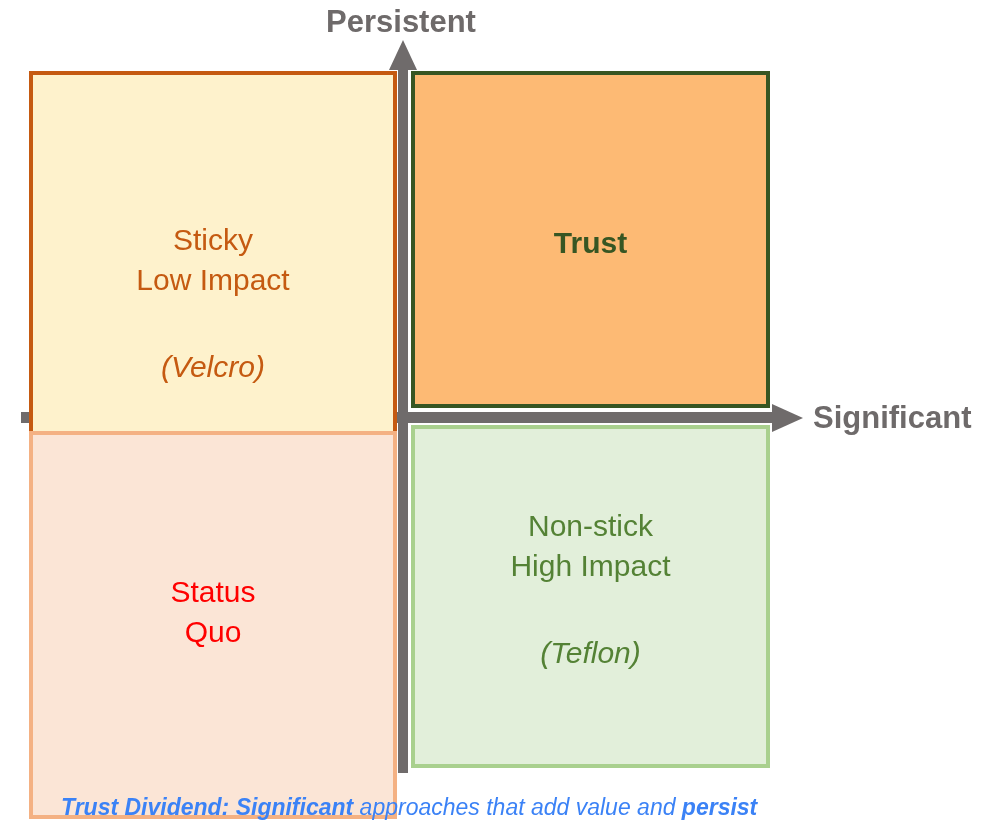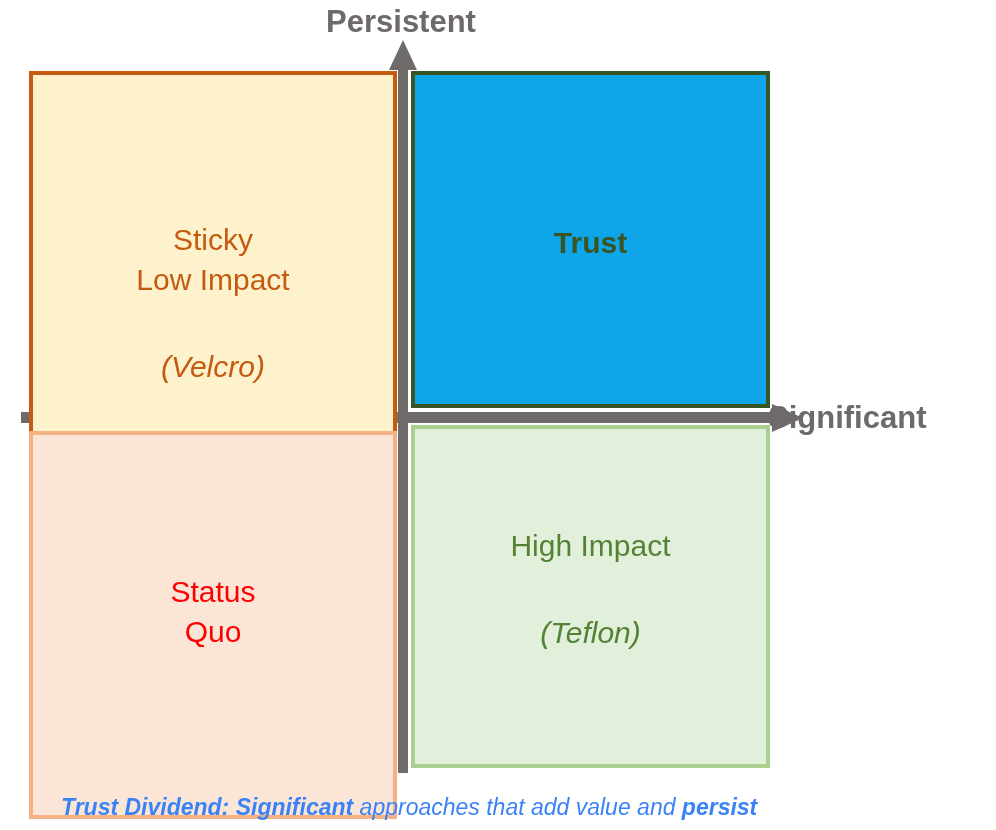--- a/index.html
+++ b/index.html
@@ -70,21 +70,21 @@
     font-weight: 700;
     font-size: 31px;
     white-space: nowrap;
   }
   .axis-label.vertical {
     left: 281px; top: 4px;
     width: 240px;
     text-align: center;
   }
   .axis-label.horizontal {
-    left: 768px; top: 400px; text-align: center;
+    left: 813px; top: 400px; text-align: center;
   }
   
   .caption {
     position: absolute;
     left: 61px; top: 794px;
     font-size: 23px;
     font-style: italic;
     white-space: nowrap;
   }
   .caption .b { font-weight: 700; }
@@ -103,35 +103,36 @@
   <div class="axis-label horizontal" style="color: rgb(110, 106, 106);">Significant</div>
 
   <div class="quad tl" style="background-color: rgb(254, 242, 204); border-color: rgb(197, 90, 17); color: rgb(197, 90, 17);">
     <div class="qtext">
       <div>Sticky</div>
       <div>Low Impact</div>
       <div class="qnote">(Velcro)</div>
     </div>
   </div>
 
-  <div class="quad tr" style="background-color: #0ea5e9; border-color: rgb(55, 86, 35); color: rgb(55, 86, 35);">
+  <div class="quad tr" style="background-color: #fdba74; border-color: rgb(55, 86, 35); color: rgb(55, 86, 35);">
     <div class="qtext">
       <div>Trust</div>
     </div>
   </div>
 
   <div class="quad bl" style="background-color: rgb(251, 229, 214); border-color: rgb(244, 177, 131); color: rgb(255, 0, 0);">
     <div class="qtext">
       <div>Status</div>
       <div>Quo</div>
     </div>
   </div>
 
   <div class="quad br" style="background-color: rgb(226, 239, 218); border-color: rgb(169, 208, 142); color: rgb(84, 130, 53);">
     <div class="qtext">
+      <div>Non-stick</div>
       <div>High Impact</div>
       <div class="qnote">(Teflon)</div>
     </div>
   </div>
 
   <div class="caption" style="color: #3b82f6;"><span class="b">Trust Dividend: Significant</span><span> approaches that add value and </span><span class="b">persist</span></div>
 
 </div>
 
 </body></html>

